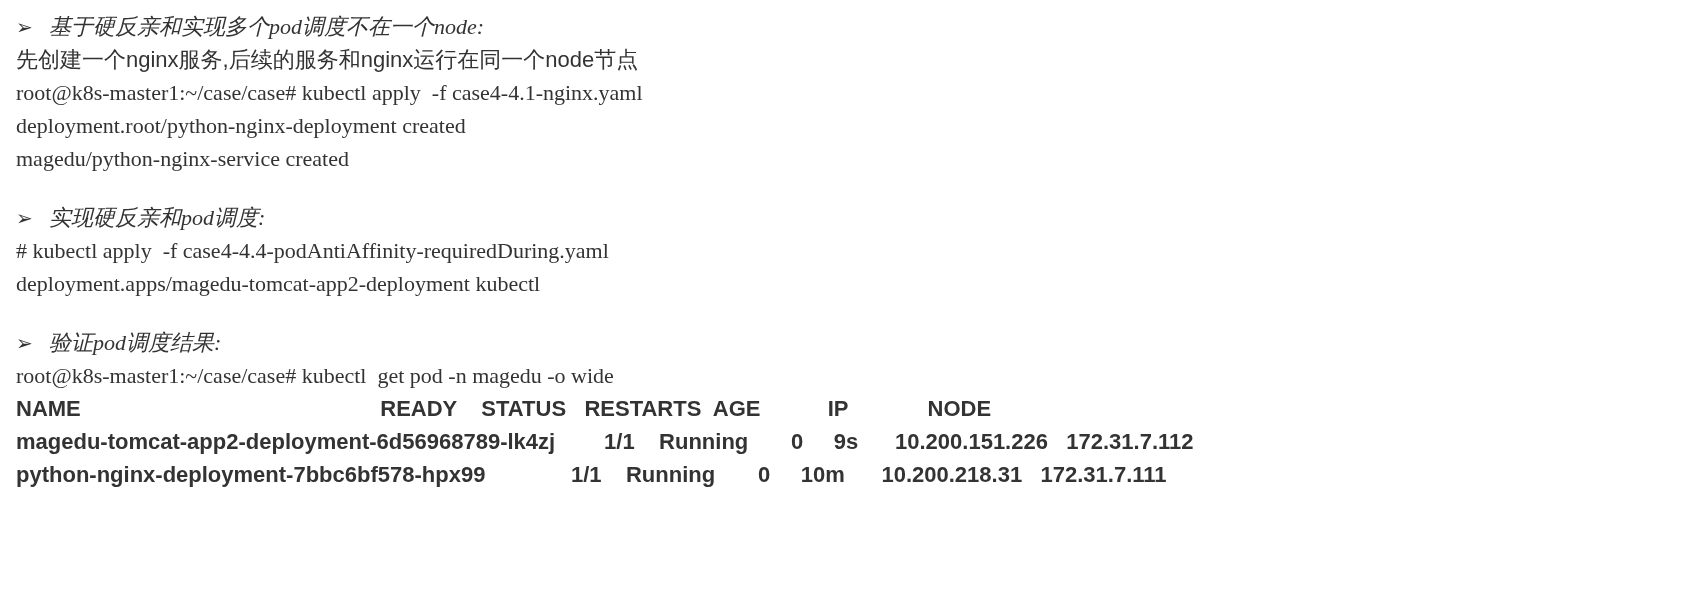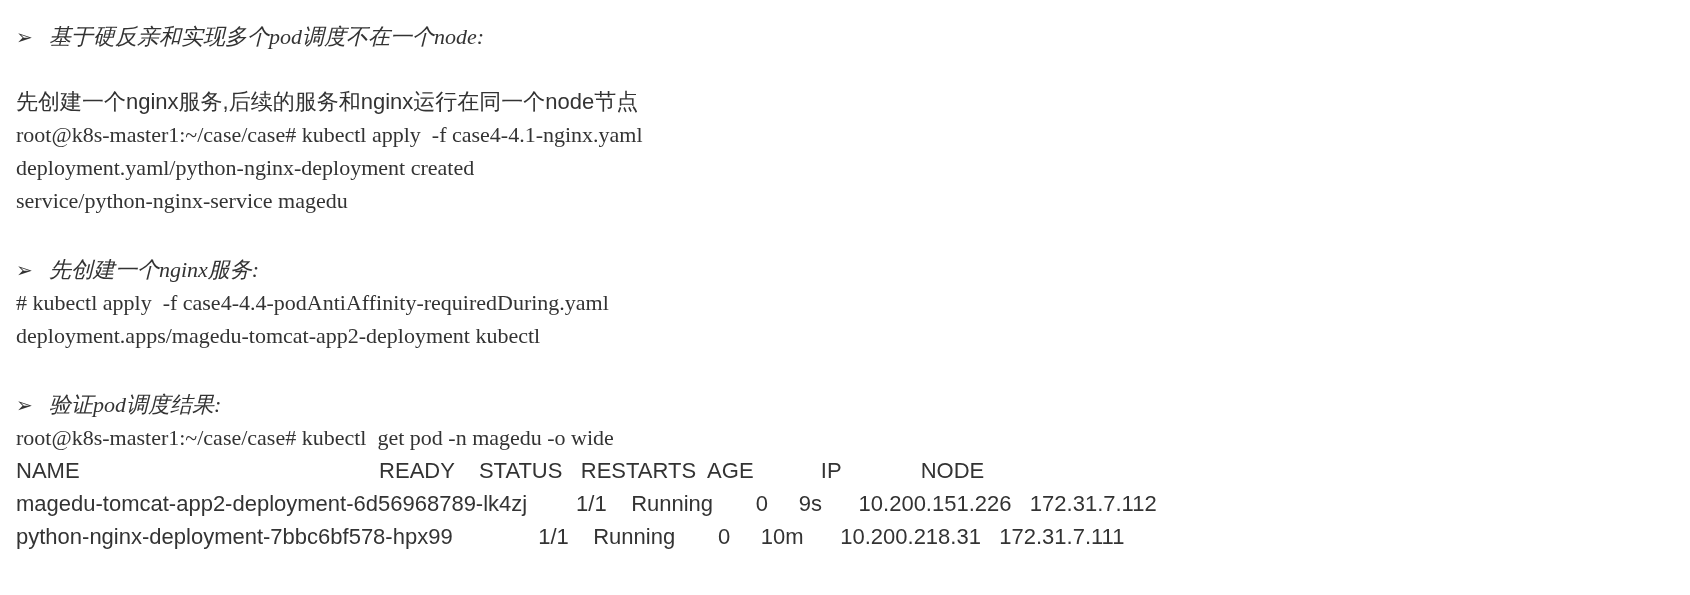--- a/index.html
+++ b/index.html
@@ -7,65 +7,65 @@
       padding: 8px 16px;
       font-family: "Segoe UI", "Microsoft YaHei", Arial, sans-serif;
       font-size: 22px;
       color: #333;
       background: #fff;
       line-height: 1.5;
       width: 1690px;
       box-sizing: border-box;
     }
     .bullet-line {
-      margin-top: 12px;
+      margin-top: 2px;
     }
     .bullet-marker {
       font-family: Arial, sans-serif;
       display: inline-block;
       margin-right: 10px;
       font-size: 20px;
     }
     .bullet-text {
       font-style: italic;
       font-family: "KaiTi", "STKaiti", serif;
     }
     .mono-line {
       font-family: Liberation Serif, serif;
       white-space: pre;
     }
     .body-line {
       font-family: "Segoe UI", "Microsoft YaHei", Arial, sans-serif;
-      margin-top: 32px;
     }
     .spacer {
       height: 24px;
     }
     .table-wrap {
       font-family: "Segoe UI", Arial, sans-serif;
       white-space: pre;
+      font-weight: bold;
     }
   </style>
 </head>
 <body>
 
 <div class="bullet-line">
   <span class="bullet-marker">➢</span>
   <span class="bullet-text">基于硬反亲和实现多个pod调度不在一个node:</span>
 </div>
 <div class="body-line">先创建一个nginx服务,后续的服务和nginx运行在同一个node节点</div>
 <div class="mono-line">root@k8s-master1:~/case/case# kubectl apply  -f case4-4.1-nginx.yaml</div>
-<div class="mono-line">deployment.yaml/python-nginx-deployment created</div>
-<div class="mono-line">service/python-nginx-service magedu</div>
+<div class="mono-line">deployment.root/python-nginx-deployment created</div>
+<div class="mono-line">magedu/python-nginx-service created</div>
 
 <div class="spacer"></div>
 
 <div class="bullet-line">
   <span class="bullet-marker">➢</span>
-  <span class="bullet-text">先创建一个nginx服务:</span>
+  <span class="bullet-text">实现硬反亲和pod调度:</span>
 </div>
 <div class="mono-line"># kubectl apply  -f case4-4.4-podAntiAffinity-requiredDuring.yaml</div>
 <div class="mono-line">deployment.apps/magedu-tomcat-app2-deployment kubectl</div>
 
 <div class="spacer"></div>
 
 <div class="bullet-line">
   <span class="bullet-marker">➢</span>
   <span class="bullet-text">验证pod调度结果:</span>
 </div>

